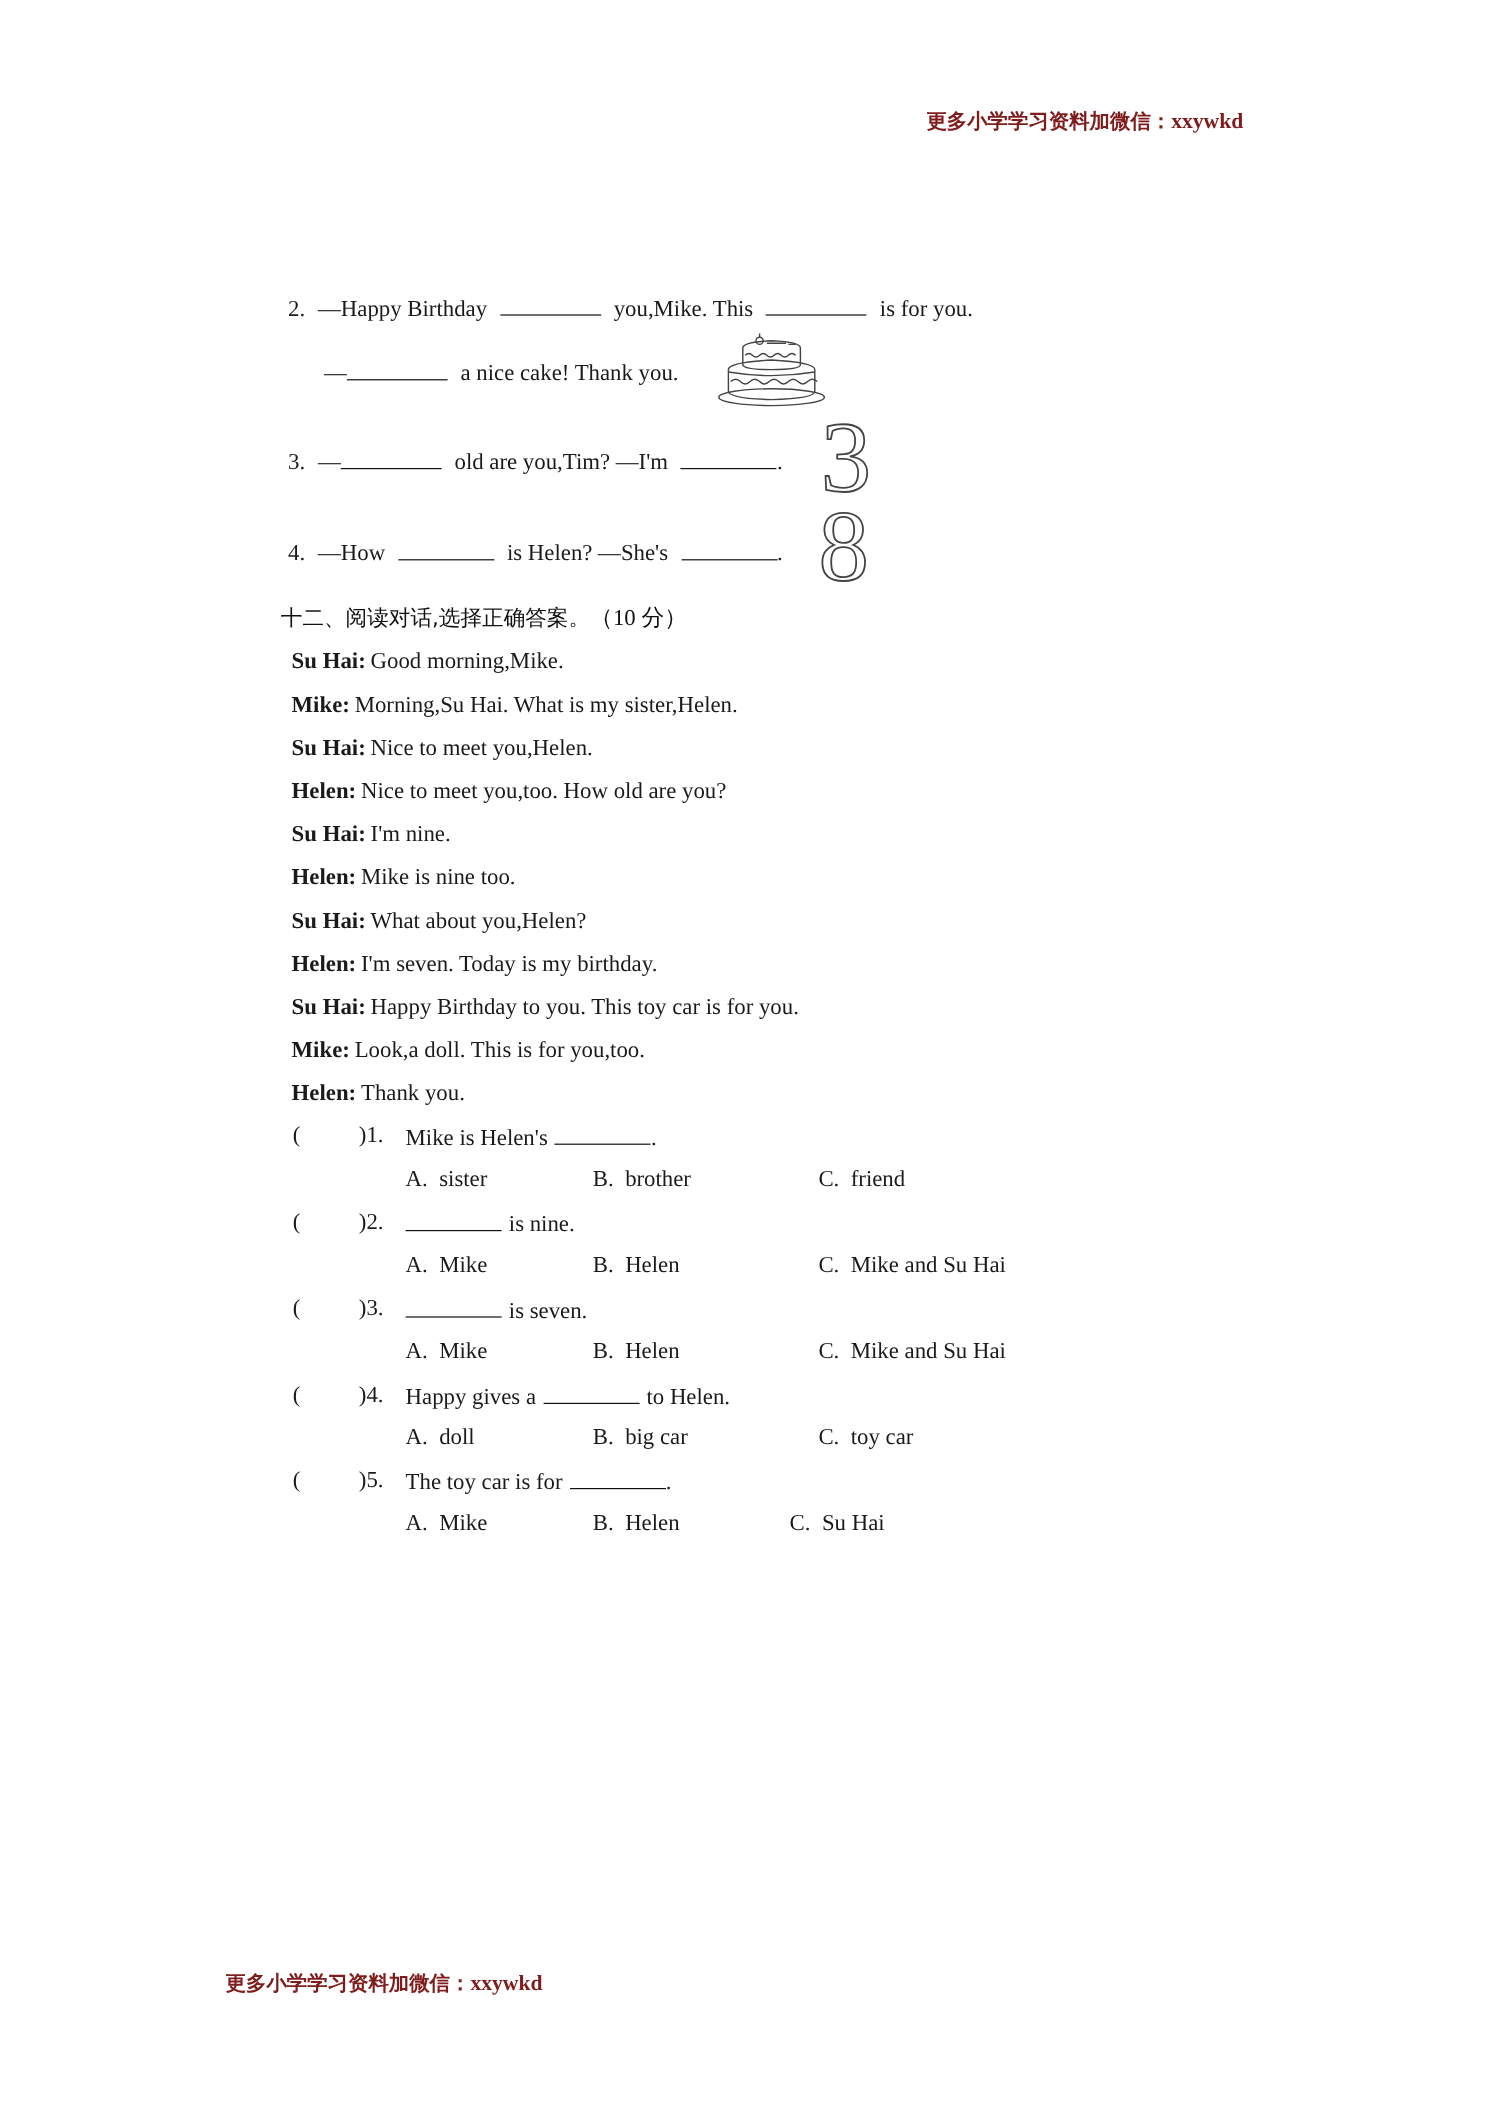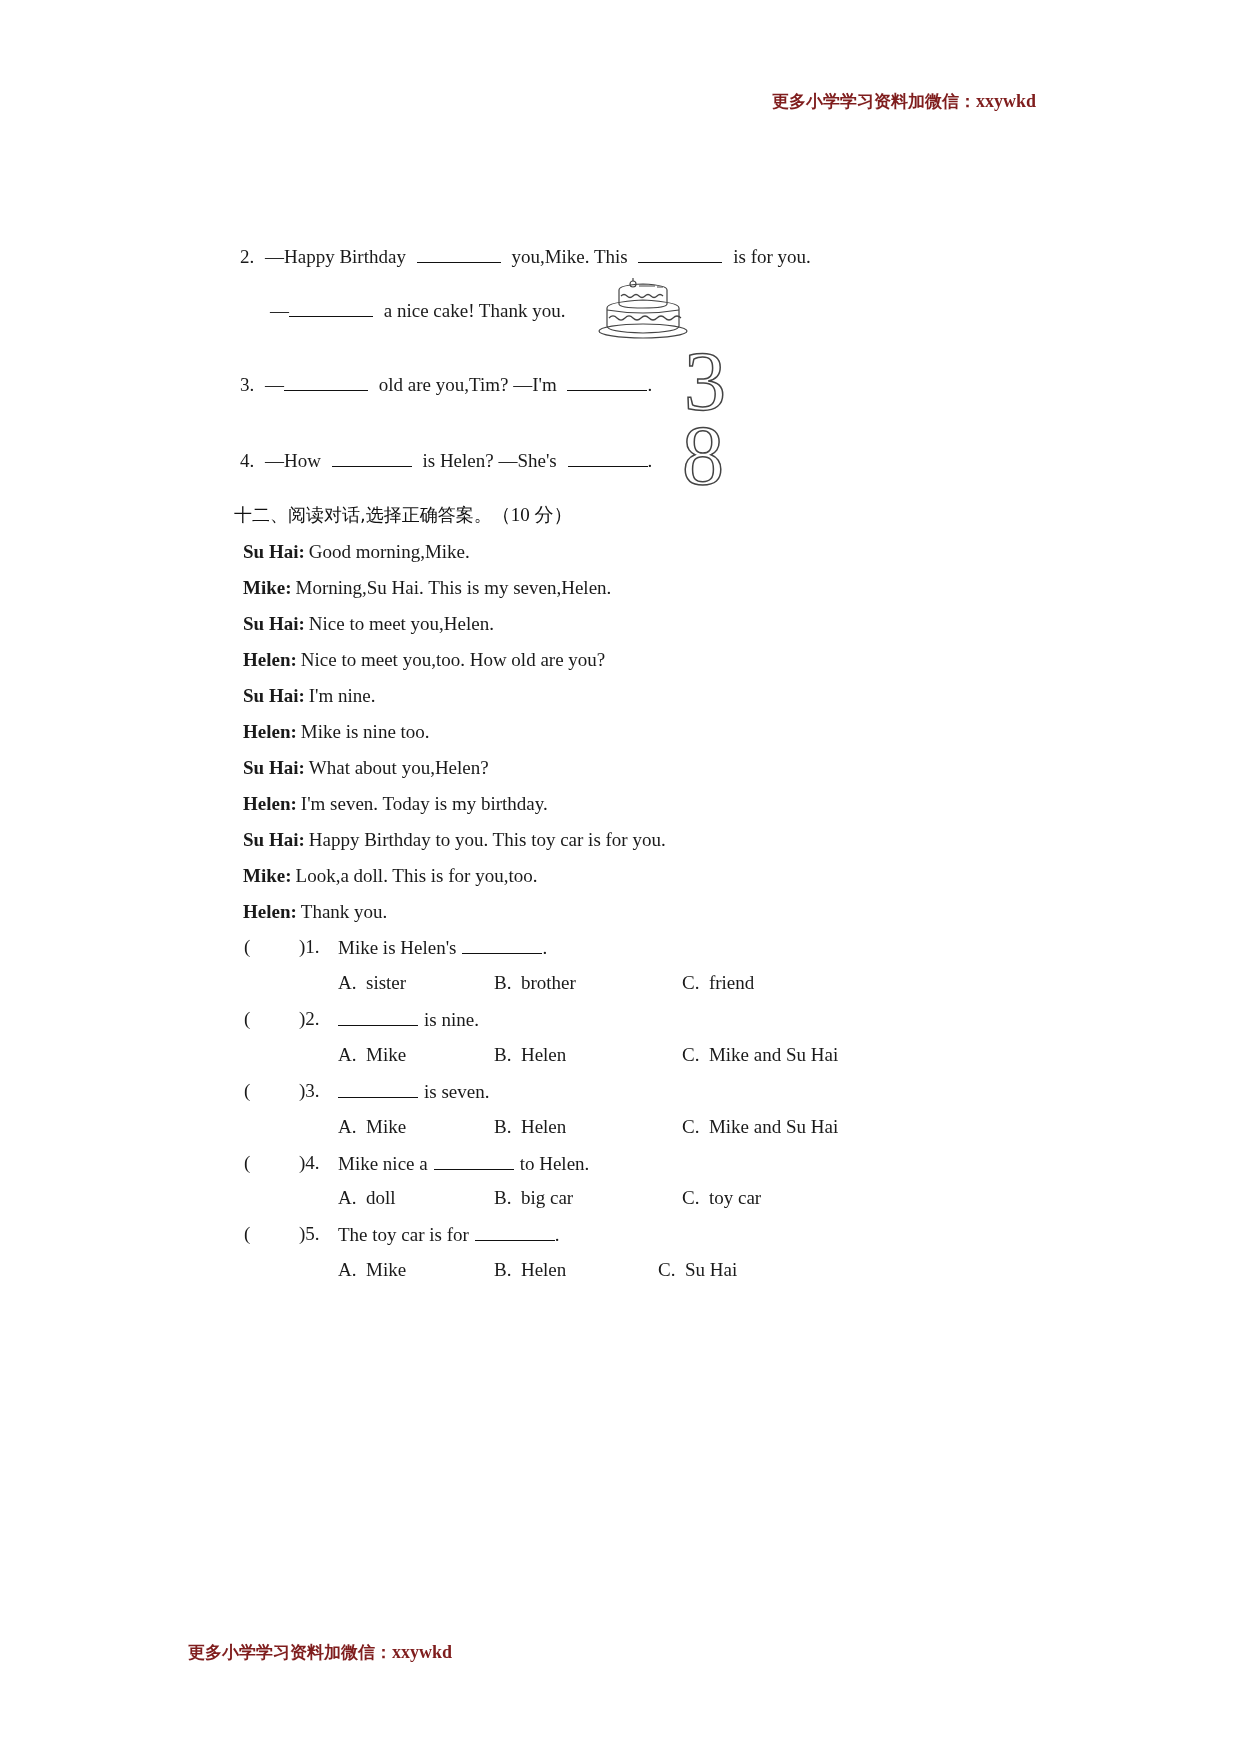--- a/index.html
+++ b/index.html
@@ -89,21 +89,21 @@
   <span class="blank w80"></span><span style="margin-left:-6px;">.</span>
 </div>
 <div class="abs outline-num" style="left:682px; top:414px;">8</div>
 
 <div class="abs section-heading" style="left:200px; top:502px;margin-left:34px;">
   <span>十二、阅读对话,选择正确答案。</span><span class="pts">（10 分）</span>
 </div>
 
 <div class="abs" style="left:243px; top:540px;">
   <div class="abs line" style="left:0; top:0px;"><span class="speaker">Su Hai</span><span class="colon">:</span><span>Good morning,Mike.</span></div>
-  <div class="abs line" style="left:0; top:36px;"><span class="speaker">Mike</span><span class="colon">:</span><span>Morning,Su Hai.  This is my seven,Helen.</span></div>
+  <div class="abs line" style="left:0; top:36px;"><span class="speaker">Mike</span><span class="colon">:</span><span>Morning,Su Hai.  What is my sister,Helen.</span></div>
   <div class="abs line" style="left:0; top:72px;"><span class="speaker">Su Hai</span><span class="colon">:</span><span>Nice to meet you,Helen.</span></div>
   <div class="abs line" style="left:0; top:108px;"><span class="speaker">Helen</span><span class="colon">:</span><span>Nice to meet you,too.  How old are you?</span></div>
   <div class="abs line" style="left:0; top:144px;text-align:right;"><span class="speaker">Su Hai</span><span class="colon">:</span><span>I'm nine.</span></div>
   <div class="abs line" style="left:0; top:180px;"><span class="speaker">Helen</span><span class="colon">:</span><span>Mike is nine too.</span></div>
   <div class="abs line" style="left:0; top:216px;"><span class="speaker">Su Hai</span><span class="colon">:</span><span>What about you,Helen?</span></div>
   <div class="abs line" style="left:0; top:252px;"><span class="speaker">Helen</span><span class="colon">:</span><span>I'm seven.  Today is my birthday.</span></div>
   <div class="abs line" style="left:0; top:288px;"><span class="speaker">Su Hai</span><span class="colon">:</span><span>Happy Birthday to you.  This toy car is for you.</span></div>
   <div class="abs line" style="left:0; top:324px;"><span class="speaker">Mike</span><span class="colon">:</span><span>Look,a doll.  This is for you,too.</span></div>
   <div class="abs line" style="left:0; top:360px;"><span class="speaker">Helen</span><span class="colon">:</span><span>Thank you.</span></div>
 </div>
@@ -137,21 +137,21 @@
 </div>
 <div class="abs line" style="left:0; top:1115px; width:1240px; height:24px;">
   <span class="opt" style="left:338px;"><span>A.</span>&nbsp; <span>Mike</span></span>
   <span class="opt" style="left:494px;"><span>B.</span>&nbsp; <span>Helen</span></span>
   <span class="opt" style="left:682px;"><span>C.</span>&nbsp; <span>Mike and Su Hai</span></span>
 </div>
 
 <div class="abs line" style="left:244px; top:1151px; width:700px; height:24px;">
   <span class="q-paren-open">(</span>
   <span class="q-paren-close"><span>)</span><span>4.</span></span>
-  <span class="q-text"><span>Mike nice a</span><span class="blank w80"></span><span>to Helen.</span></span>
+  <span class="q-text"><span>Happy gives a</span><span class="blank w80"></span><span>to Helen.</span></span>
 </div>
 <div class="abs line" style="left:0; top:1186px; width:1192px; height:24px;">
   <span class="opt" style="left:338px;"><span>A.</span>&nbsp; <span>doll</span></span>
   <span class="opt" style="left:494px;"><span>B.</span>&nbsp; <span>big car</span></span>
   <span class="opt" style="left:682px;"><span>C.</span>&nbsp; <span>toy car</span></span>
 </div>
 
 <div class="abs line" style="left:244px; top:1222px; width:700px; height:24px;">
   <span class="q-paren-open">(</span>
   <span class="q-paren-close"><span>)</span><span>5.</span></span>

